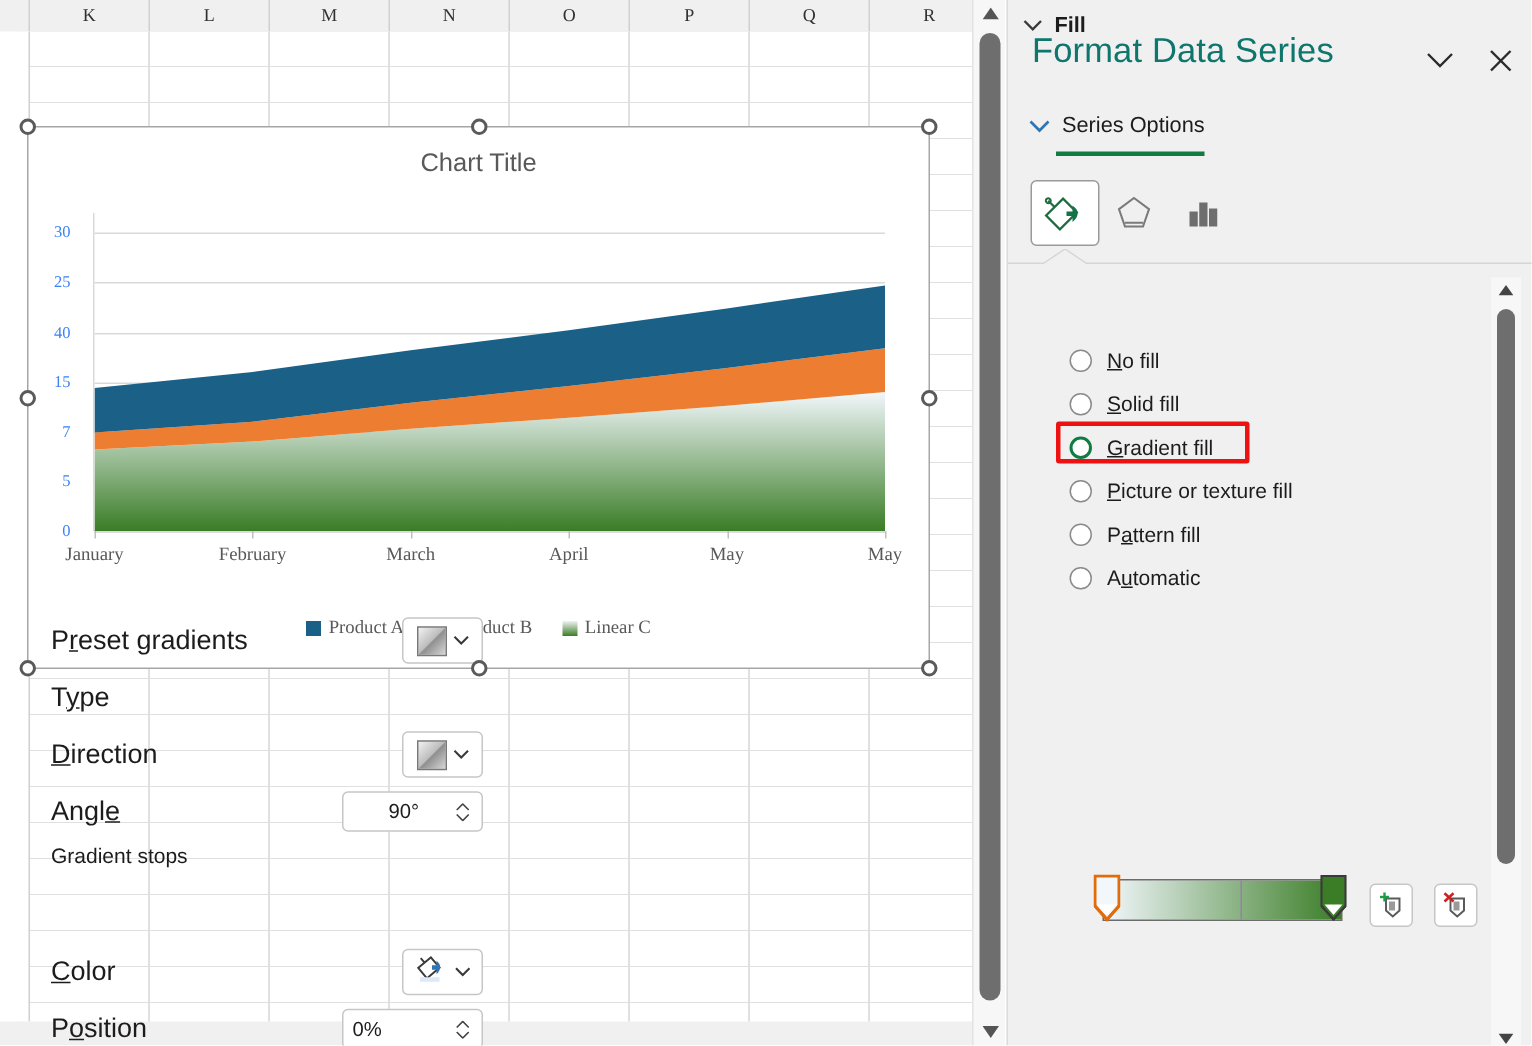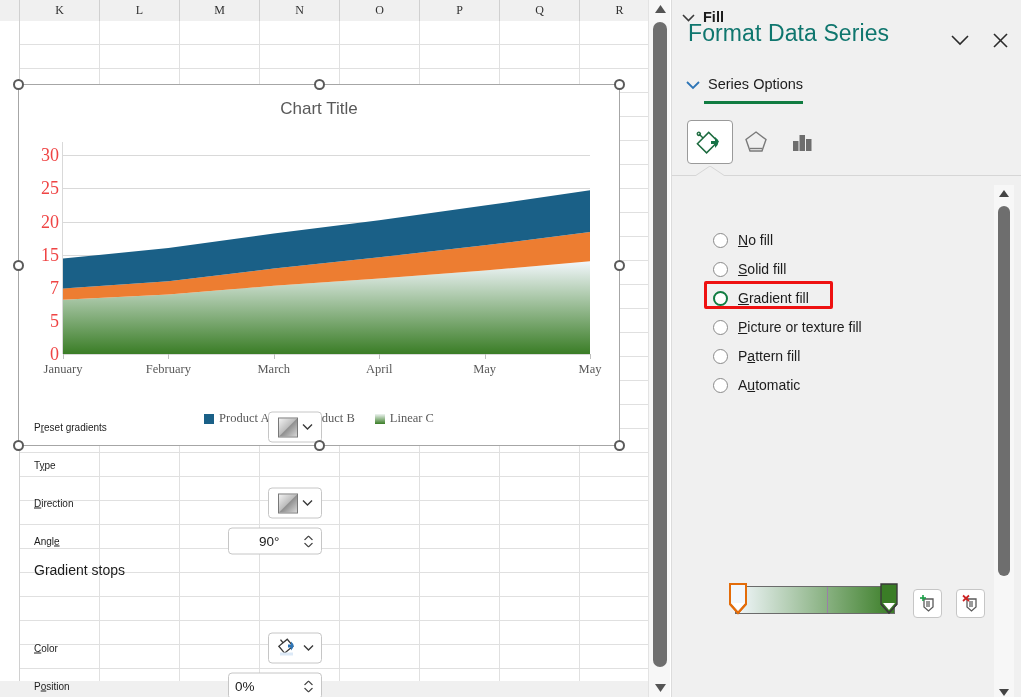--- a/index.html
+++ b/index.html
@@ -117,23 +117,23 @@
     left: 44px; top: 57px;
     width: 527px; height: 212px;
   }
   .gridline {
     position: absolute; left: 0; width: 100%;
     height: 1px; background: #d9d9d9;
   }
   .ytick {
     position: absolute;
     right: 100%;
-    margin-right: 4px;
+    margin-right: 16px;
     transform: translateY(-50%);
-    font-size: 18px; color: #ef4444;
+    font-size: 11px; color: #3b82f6;
     white-space: nowrap;
     font-family: "Liberation Serif", serif;
   }
   .yaxis-line {
     position: absolute; left: -1px; top: 0;
     width: 1px; height: 100%;
     background: #d9d9d9;
   }
   .xaxis-line {
     position: absolute; left: 0; bottom: -1px;
@@ -270,21 +270,21 @@
     pointer-events: none;
   }
 
   .ctl-row {
     position: absolute; left: 0; width: 350px;
     height: 30px;
   }
   .ctl-label {
     position: absolute; left: 34px; top: 50%;
     transform: translateY(-50%);
-    font-size: 10px; color: #1c1c1c;
+    font-size: 18px; color: #1c1c1c;
     white-space: nowrap;
   }
   .ctl-label u { text-decoration: underline; }
 
   .swatch-btn {
     position: absolute; right: 28px; top: 50%;
     transform: translateY(-50%);
     width: 54px; height: 31px;
     background: #ffffff;
     border: 1px solid #c6c6c6;
@@ -440,21 +440,21 @@
           <div class="gridline" style="top: 112.625px;"></div>
           <div class="gridline" style="top: 79.5px;"></div>
           <div class="gridline" style="top: 46.375px;"></div>
           <div class="gridline" style="top: 13.25px;"></div>
         </div>
       <div id="yticks">
           <div class="ytick" style="top: 212px;">0</div>
           <div class="ytick" style="top: 178.875px;">5</div>
           <div class="ytick" style="top: 145.75px;">7</div>
           <div class="ytick" style="top: 112.625px;">15</div>
-          <div class="ytick" style="top: 79.5px;">20</div>
+          <div class="ytick" style="top: 79.5px;">40</div>
           <div class="ytick" style="top: 46.375px;">25</div>
           <div class="ytick" style="top: 13.25px;">30</div>
         </div>
       <div id="xticks">
           <div class="xlabel" style="left: 0px;">January</div>
           <div class="xtick-mark" style="left: 0px;"></div>
           <div class="xlabel" style="left: 105.4px; text-align: right;">February</div>
           <div class="xtick-mark" style="left: 105.4px;"></div>
           <div class="xlabel" style="left: 210.8px;">March</div>
           <div class="xtick-mark" style="left: 210.8px;"></div>

